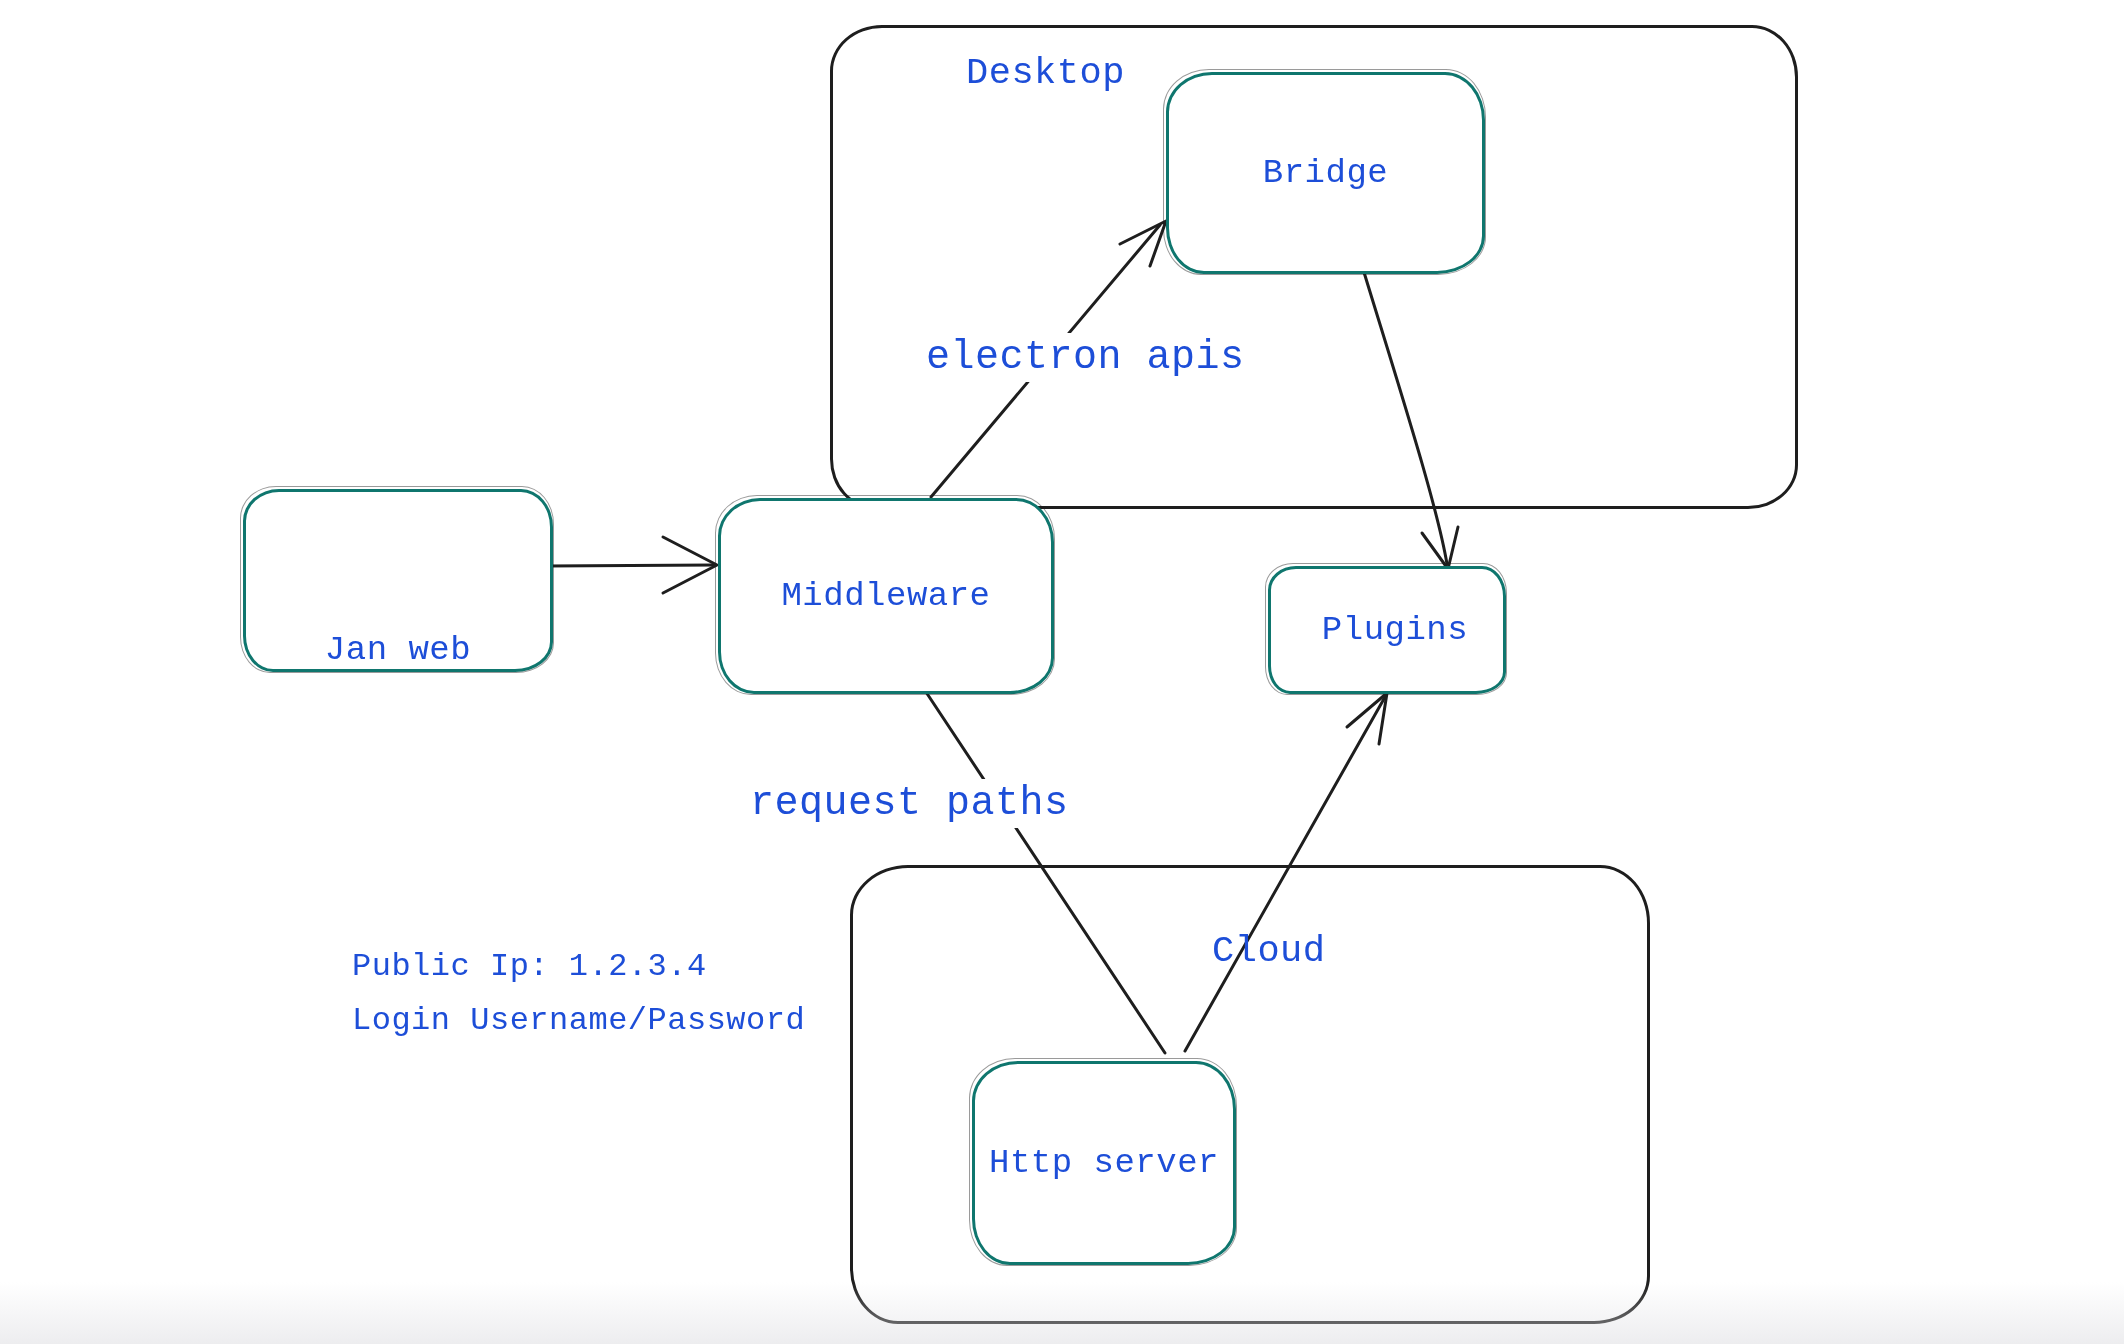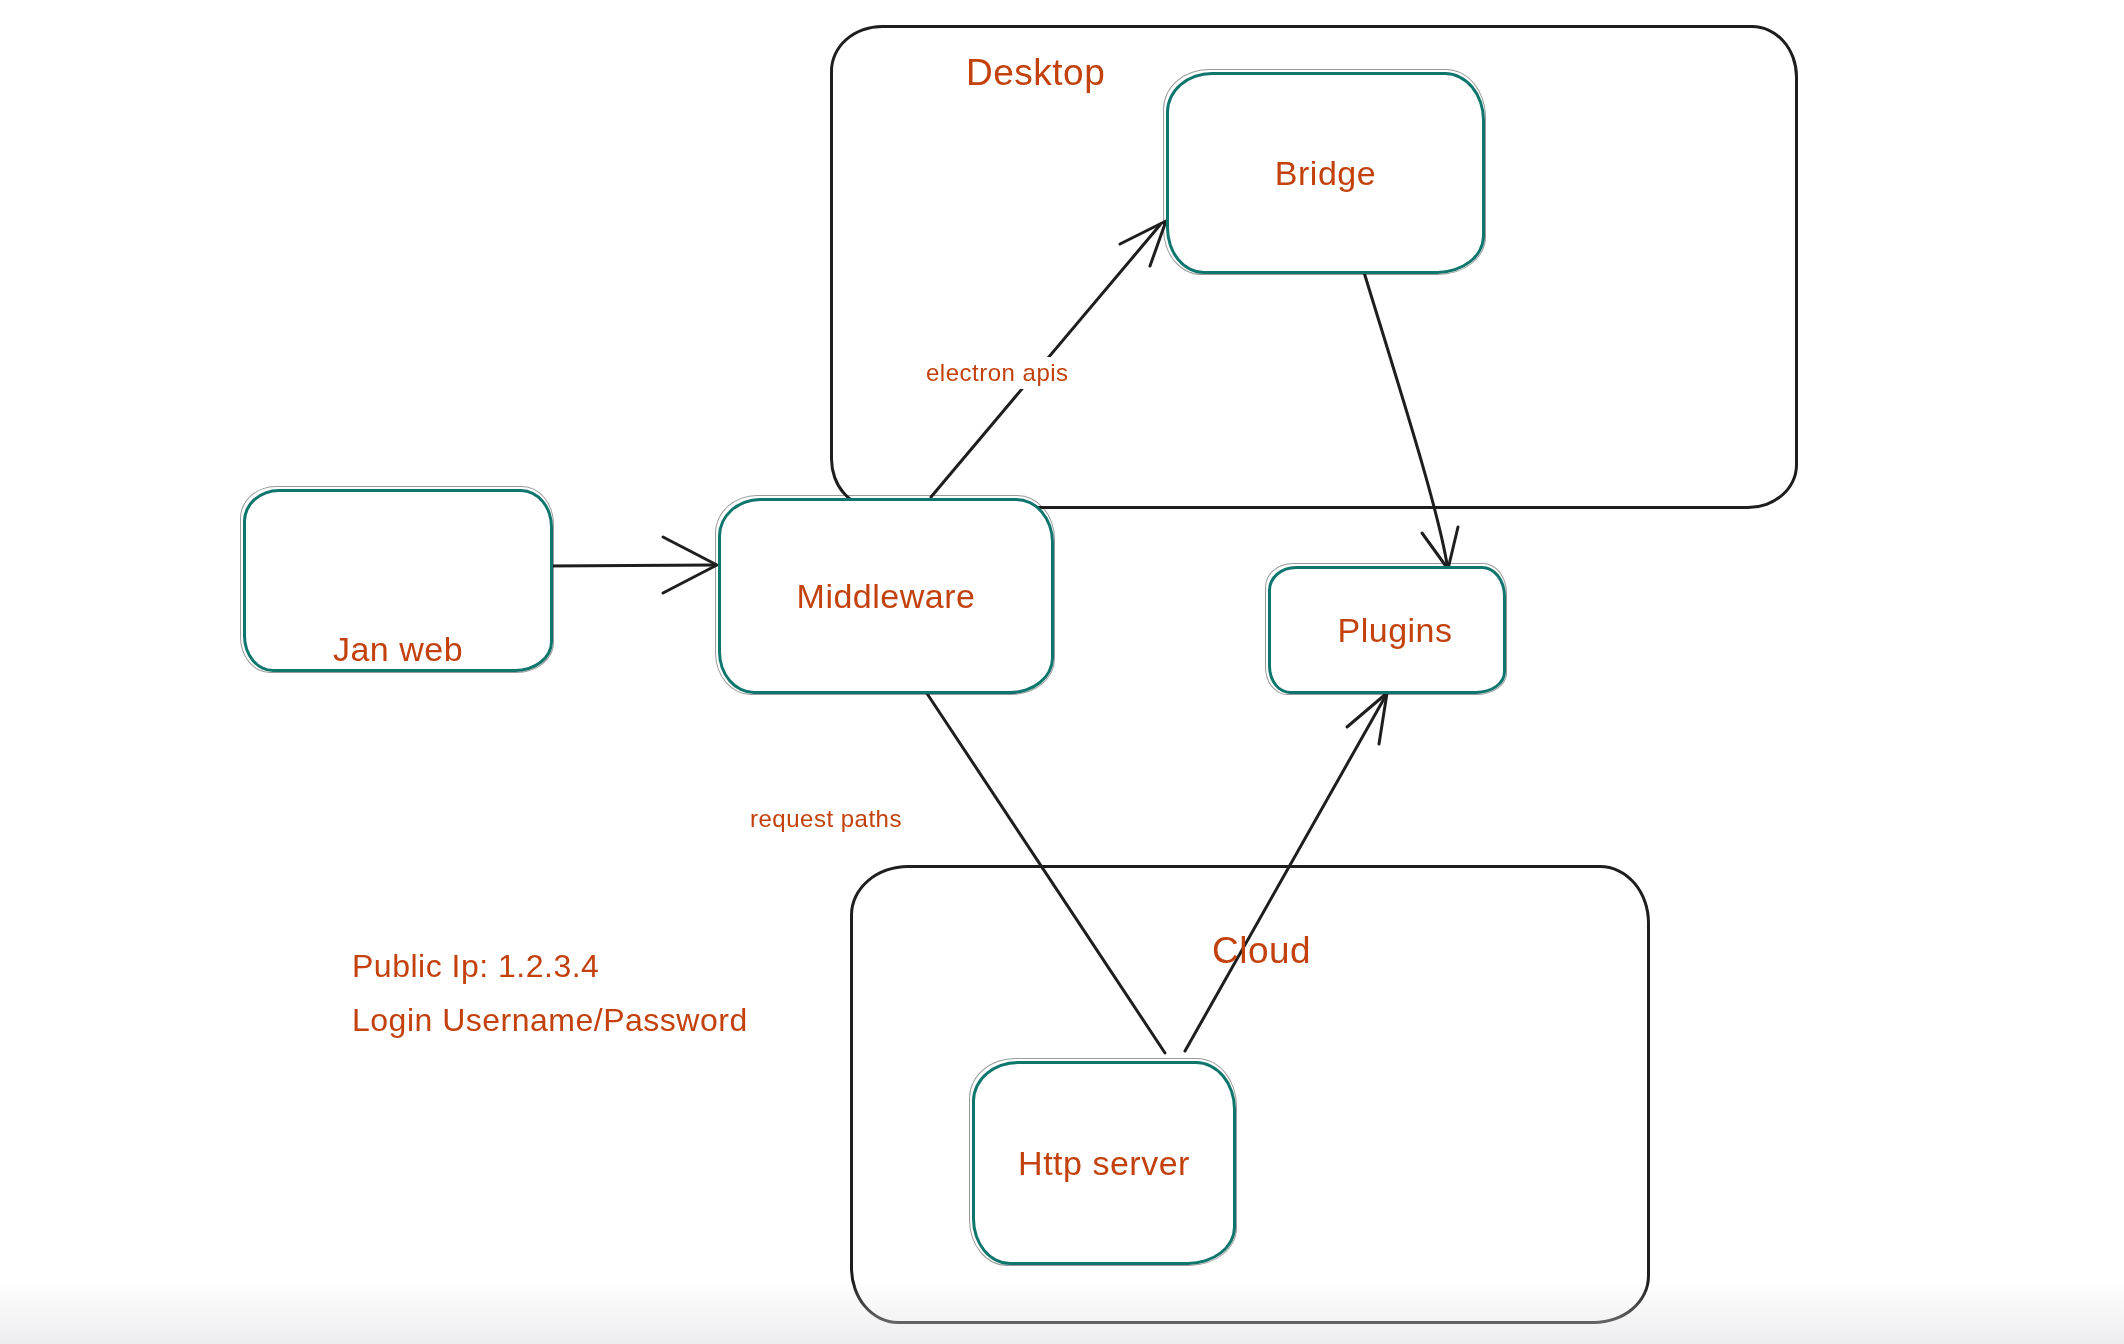--- a/index.html
+++ b/index.html
@@ -1,22 +1,22 @@
 <!DOCTYPE html>
 <html><head>
 <meta charset="utf-8">
 <style>
   html,body{margin:0;padding:0;background:#fff;}
   #canvas{
     position:relative;
     width:2124px;height:1344px;
     background:#ffffff;
     overflow:hidden;
-    font-family:Liberation Sans, sans-serif;
-    color:#c2410c;
+    font-family:Liberation Mono, monospace;
+    color:#1d4ed8;
   }
   
   .container-box{
     position:absolute;
     border:3px solid #1e1e1e;
     background:transparent;
     z-index:1;
   }
   .container-label{
     position:absolute;
@@ -51,27 +51,26 @@
     position:absolute;left:0;top:0;width:2124px;height:1344px;
     z-index:2;
   }
   #edges path{
     stroke:#1e1e1e;stroke-width:3;fill:none;
     stroke-linecap:round;stroke-linejoin:round;
   }
   
   .edge-label{
     position:absolute;
-    font-size:24px;
+    font-size:40px;
     letter-spacing:0.5px;
     white-space:nowrap;
     background:#ffffff;
     padding:2px 10px;
     z-index:4;
-    margin-top:24px;
   }
   
   .annotation{
     position:absolute;
     font-size:32px;
     letter-spacing:0.5px;
     line-height:1.68;
     white-space:nowrap;
     z-index:4;
   }

